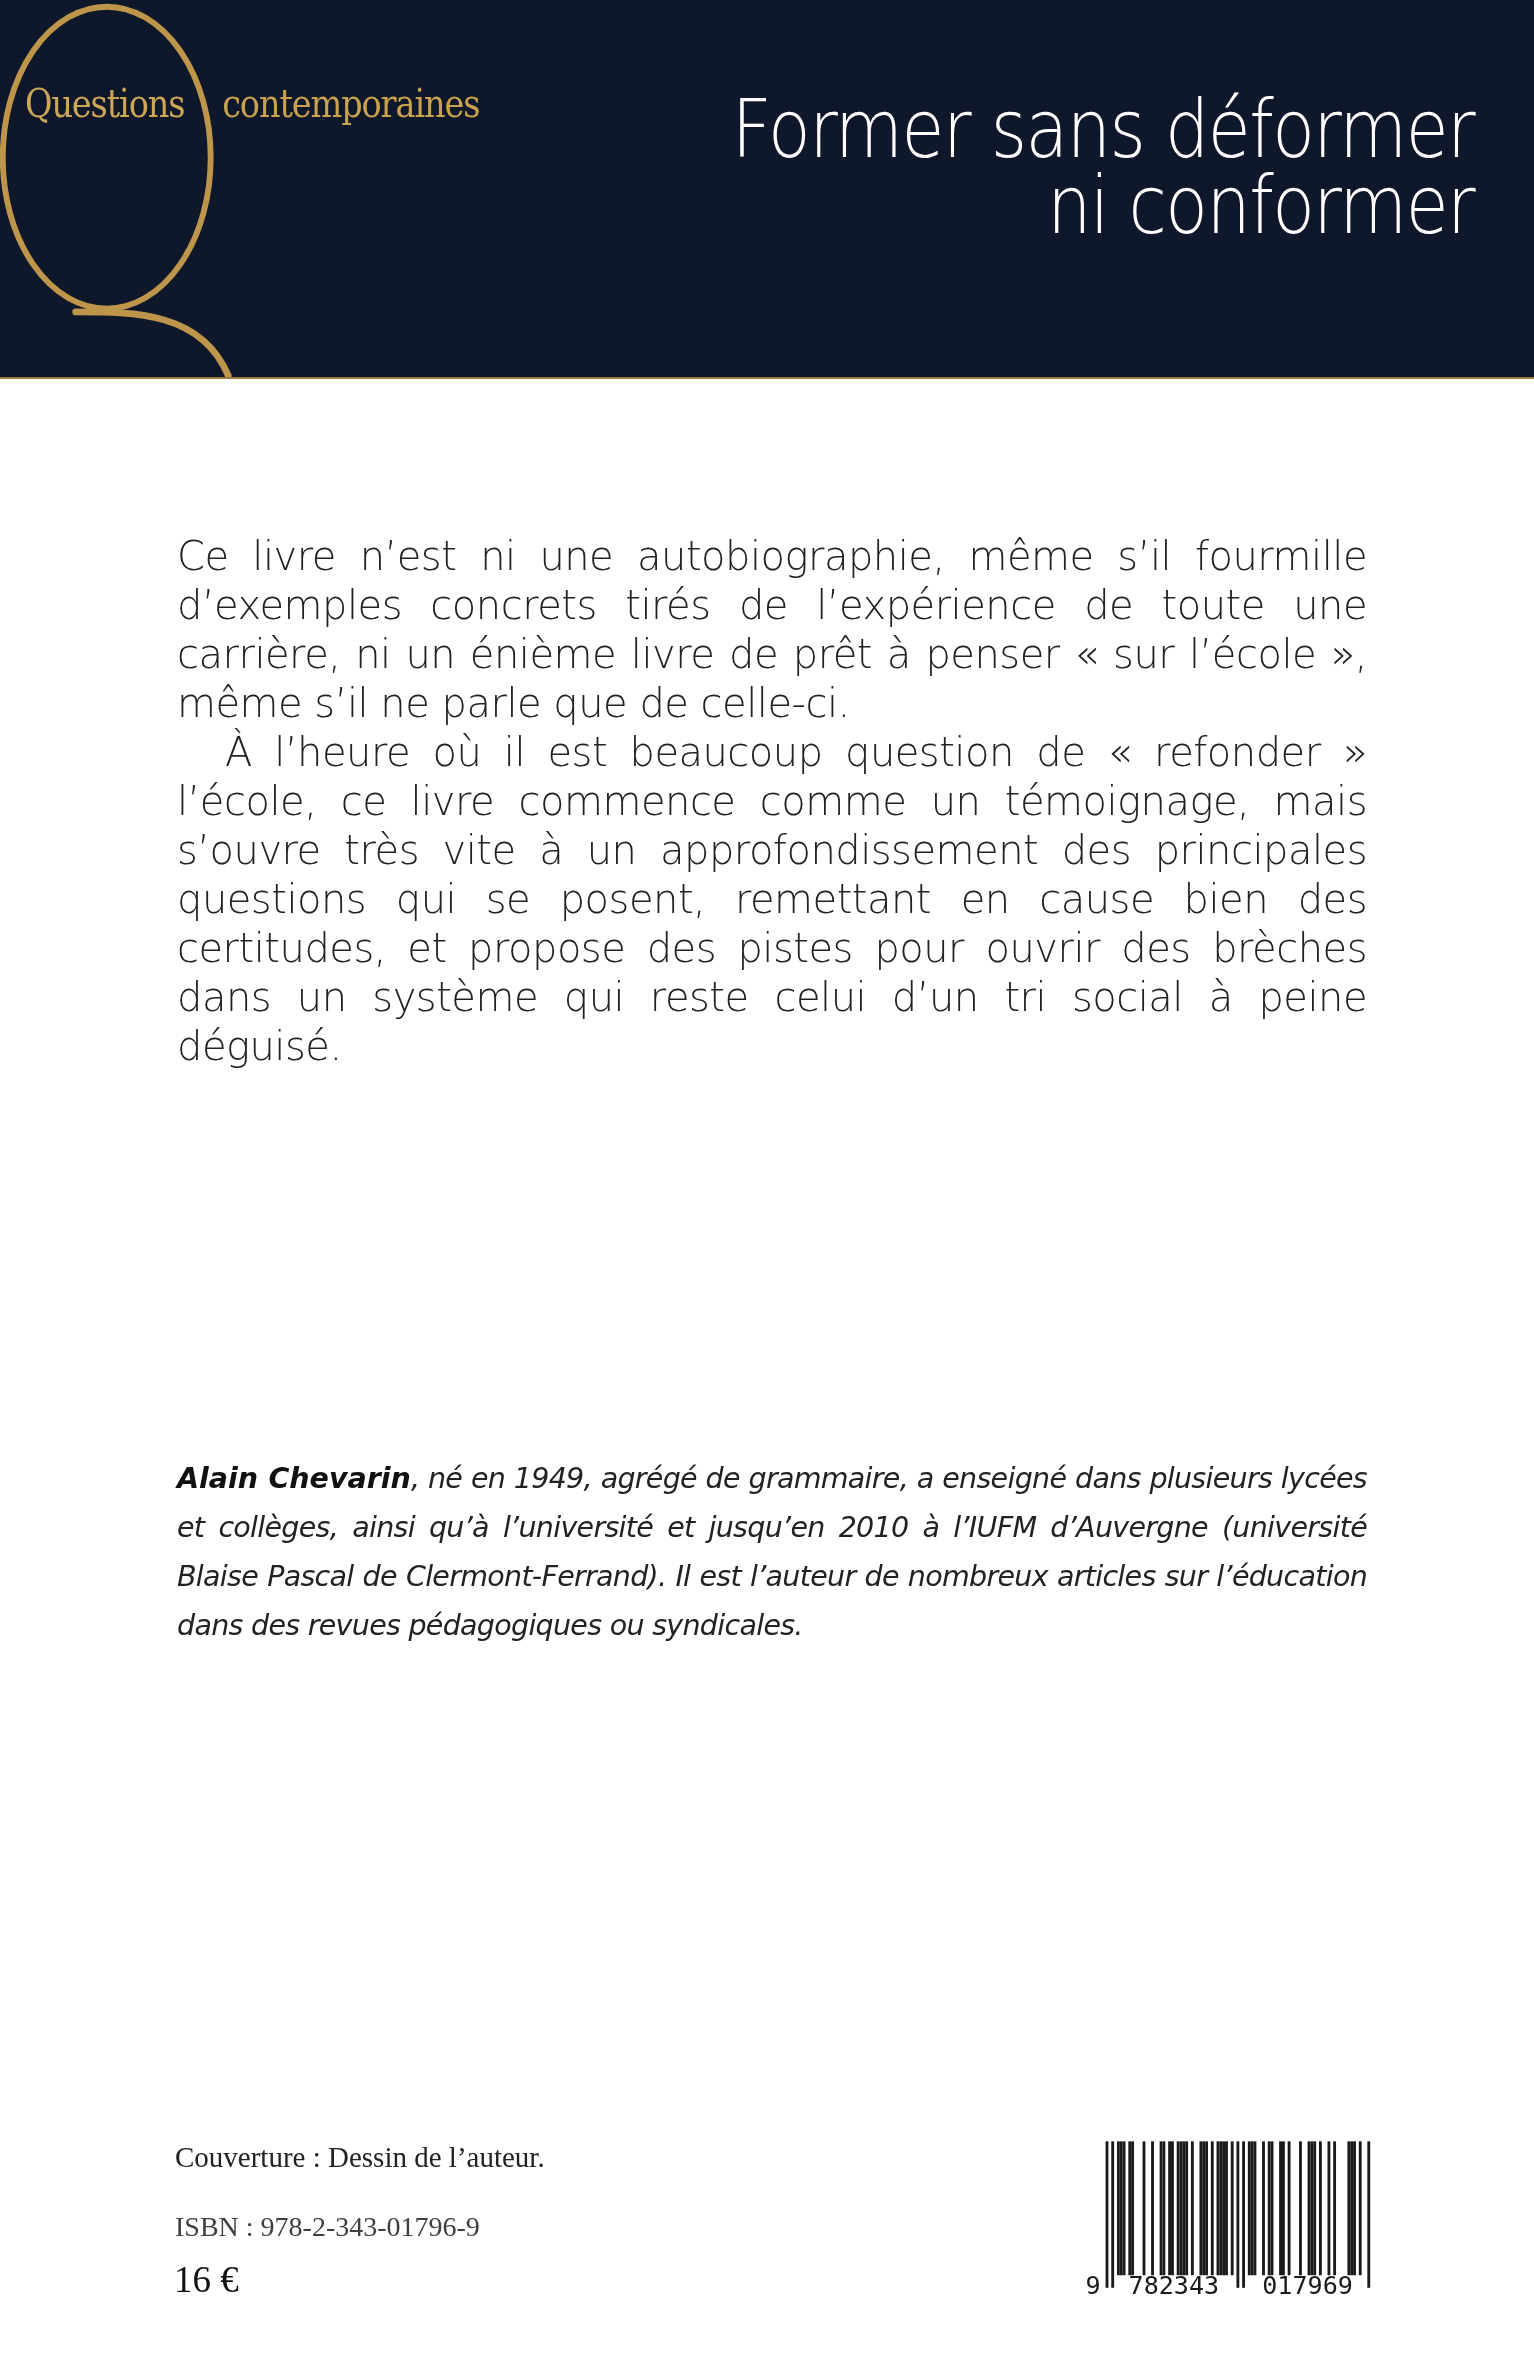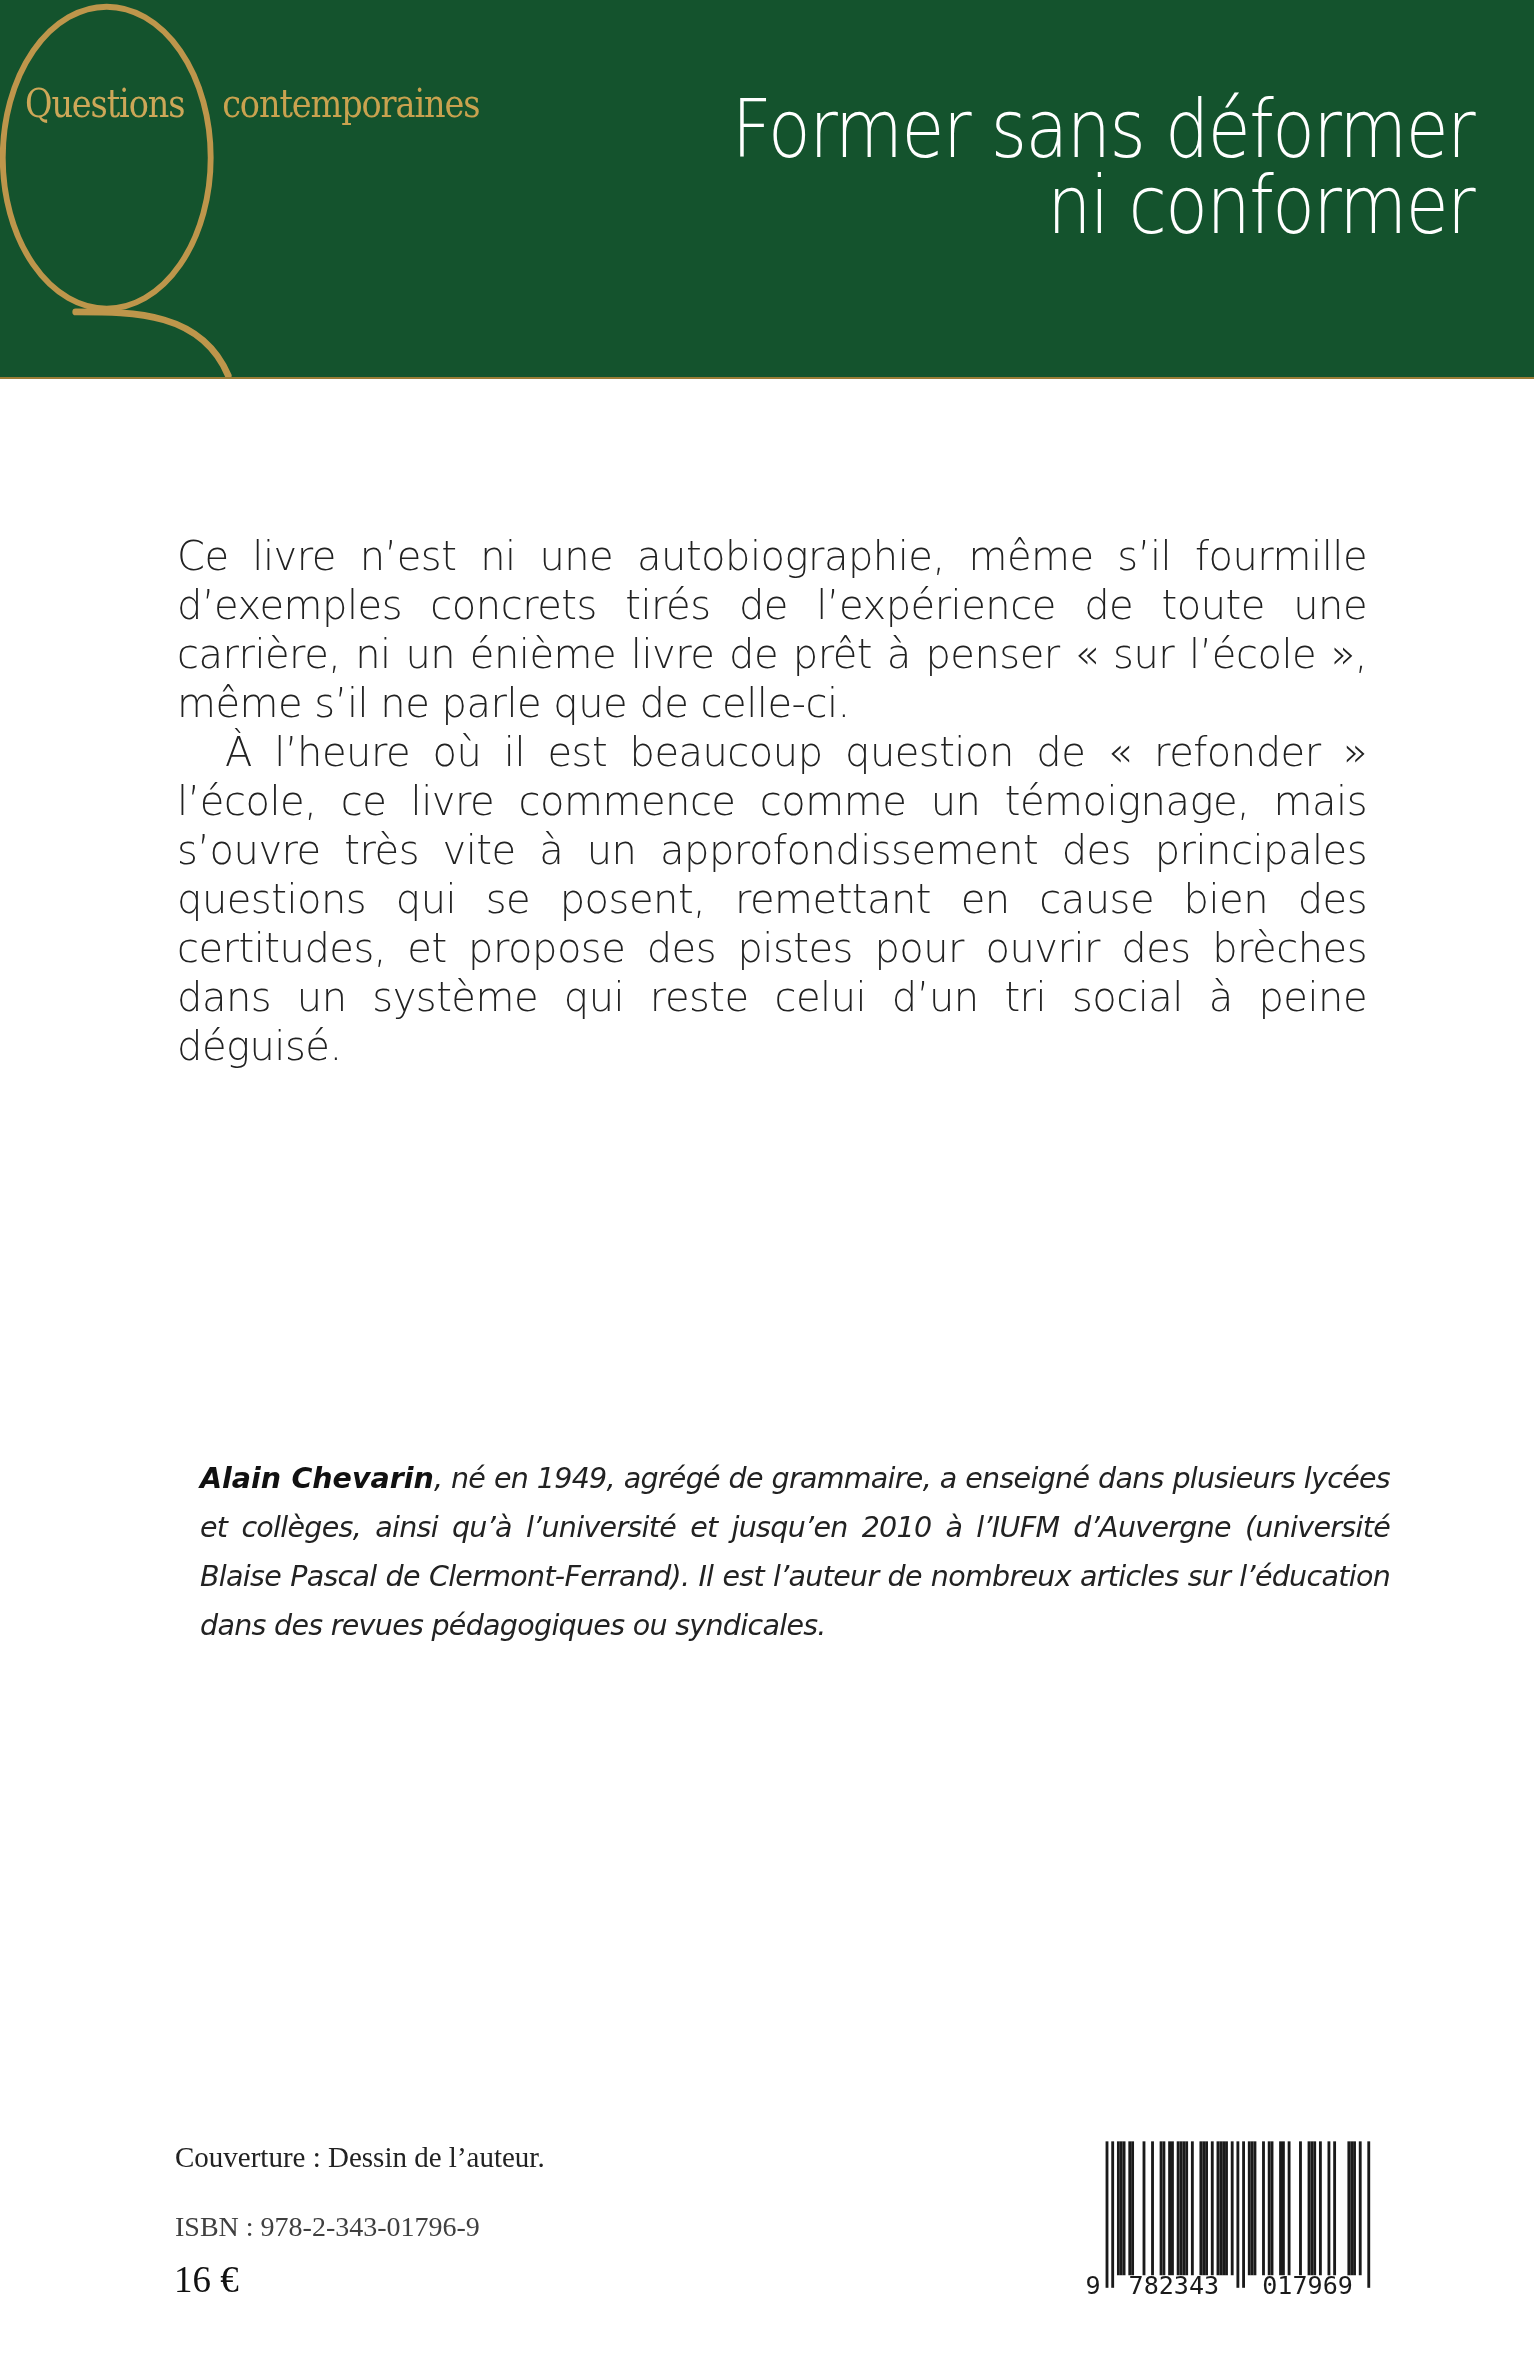--- a/index.html
+++ b/index.html
@@ -3,21 +3,21 @@
 <meta charset="utf-8">
 <style>
   html, body { margin: 0; padding: 0; }
   body {
     width: 1534px; height: 2377px; position: relative; overflow: hidden;
     background: #ffffff; color: #1a1a1a;
     font-family: "DejaVu Sans", sans-serif;
   }
   .band {
     position: absolute; left: 0; top: 0; width: 1534px; height: 379px;
-    background: #14532d; overflow: hidden;
+    background: #0f172a; overflow: hidden;
   }
   .band::after {
     content: ""; position: absolute; left: 0; right: 0; bottom: 0; height: 1.7px;
     background: #9C7C36;
   }
   .q-logo { position: absolute; left: 0; top: 0; width: 252px; height: 379px; }
   .series {
     position: absolute; top: 81px; left: 25px; white-space: nowrap;
     font-family: "DejaVu Serif", serif; font-weight: 200;
     font-size: 39px; color: #CDA758; letter-spacing: -1.3px;
@@ -37,21 +37,21 @@
     font-family: "DejaVu Sans", sans-serif; font-weight: 300;
     font-size: 40px; line-height: 49px; color: #222;
     text-align: justify; letter-spacing: -0.5px;
   }
   .blurb p { margin: 0; text-indent: 48px; }
   .blurb p.first { text-indent: 0; }
   .bio {
     position: absolute; left: 177px; top: 1454px; width: 1190px;
     font-family: "DejaVu Sans", sans-serif; font-style: italic;
     font-size: 28.5px; line-height: 49px; color: #222;
-    text-align: justify; letter-spacing: -0.7px; margin-left: 23px;
+    text-align: justify; letter-spacing: -0.7px;
   }
   .bio .author { font-weight: bold; font-style: italic; color: #111; letter-spacing: 0; }
   .credits {
     position: absolute; left: 175px; top: 2141px;
     font-family: "Liberation Serif", serif; font-size: 29px; color: #222;
   }
   .isbn {
     position: absolute; left: 175px; top: 2211px;
     font-family: Liberation Serif, serif; font-size: 28px; color: #404040;
   }

